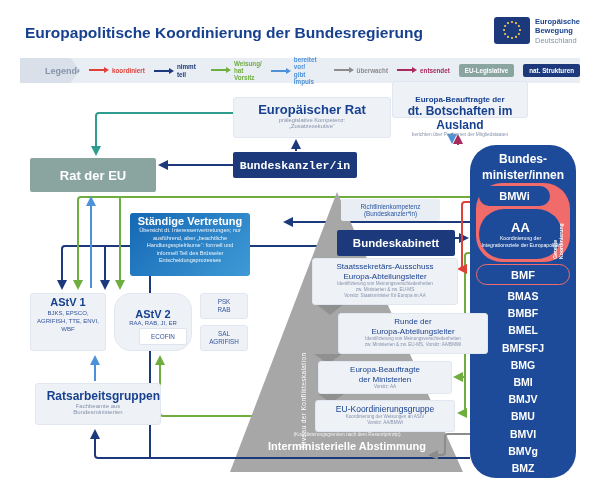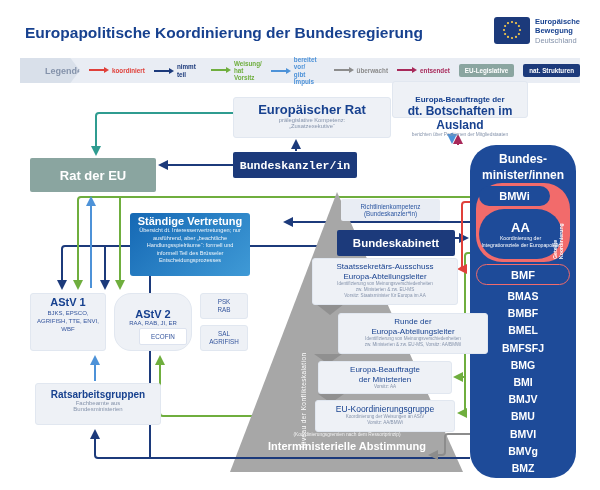--- a/index.html
+++ b/index.html
@@ -253,21 +253,21 @@
     <span>RAB</span>
   </div>
 
   <div class="box lightbox" style="left:200px;top:325px;width:48px;height:26px;font-size:6.3px;color:#33549c;
               display:flex;flex-direction:column;justify-content:center;line-height:1.3;">
     <span>SAL</span>
     <span>AGRIFISH</span>
   </div>
 
   <div class="box lightbox" style="left:35px;top:383px;width:126px;height:42px;padding-top:5px;">
-    <div class="bluetitle" style="font-size:10px;">Ratsarbeitsgruppen</div>
+    <div class="bluetitle" style="font-size:12px;text-align:right;">Ratsarbeitsgruppen</div>
     <div class="sub" style="font-size:6px;">Fachbeamte aus</div>
     <div class="sub" style="font-size:6px;">Bundesministerien</div>
   </div>
 
   <div class="box pyrbox" style="left:312px;top:258px;width:146px;height:47px;padding-top:3px;">
     <div class="t">Staatssekretärs-Ausschuss</div>
     <div class="t">Europa-Abteilungsleiter</div>
     <div class="s">Identifizierung von Meinungsverschiedenheiten</div>
     <div class="s">zw. Ministerien &amp; zw. EU-MS</div>
     <div class="s">Vorsitz: Staatsminister für Europa im AA</div>

